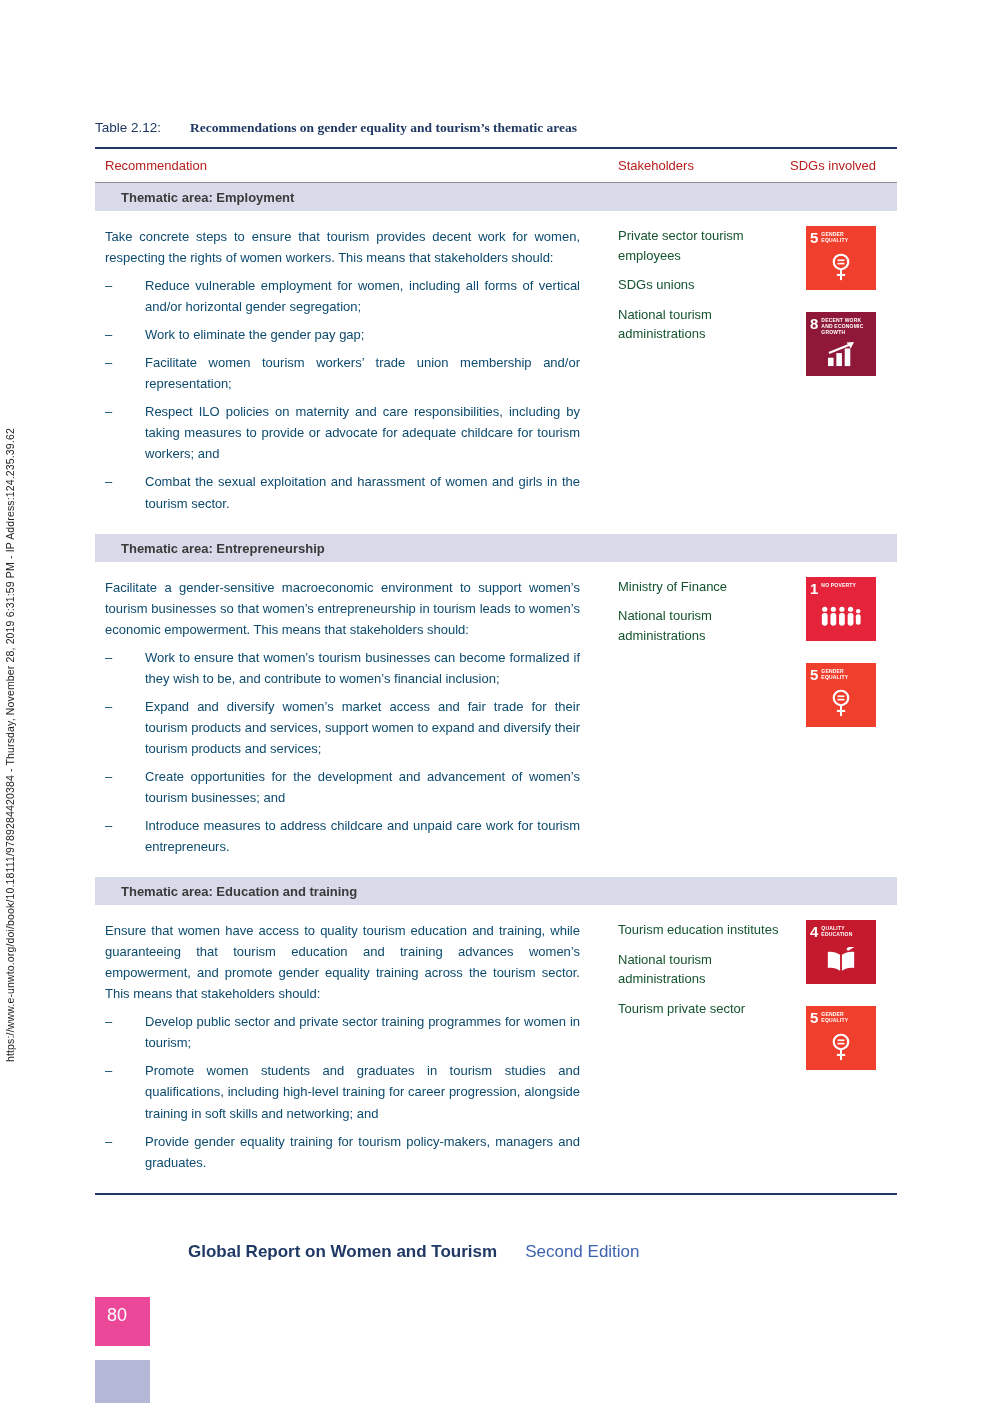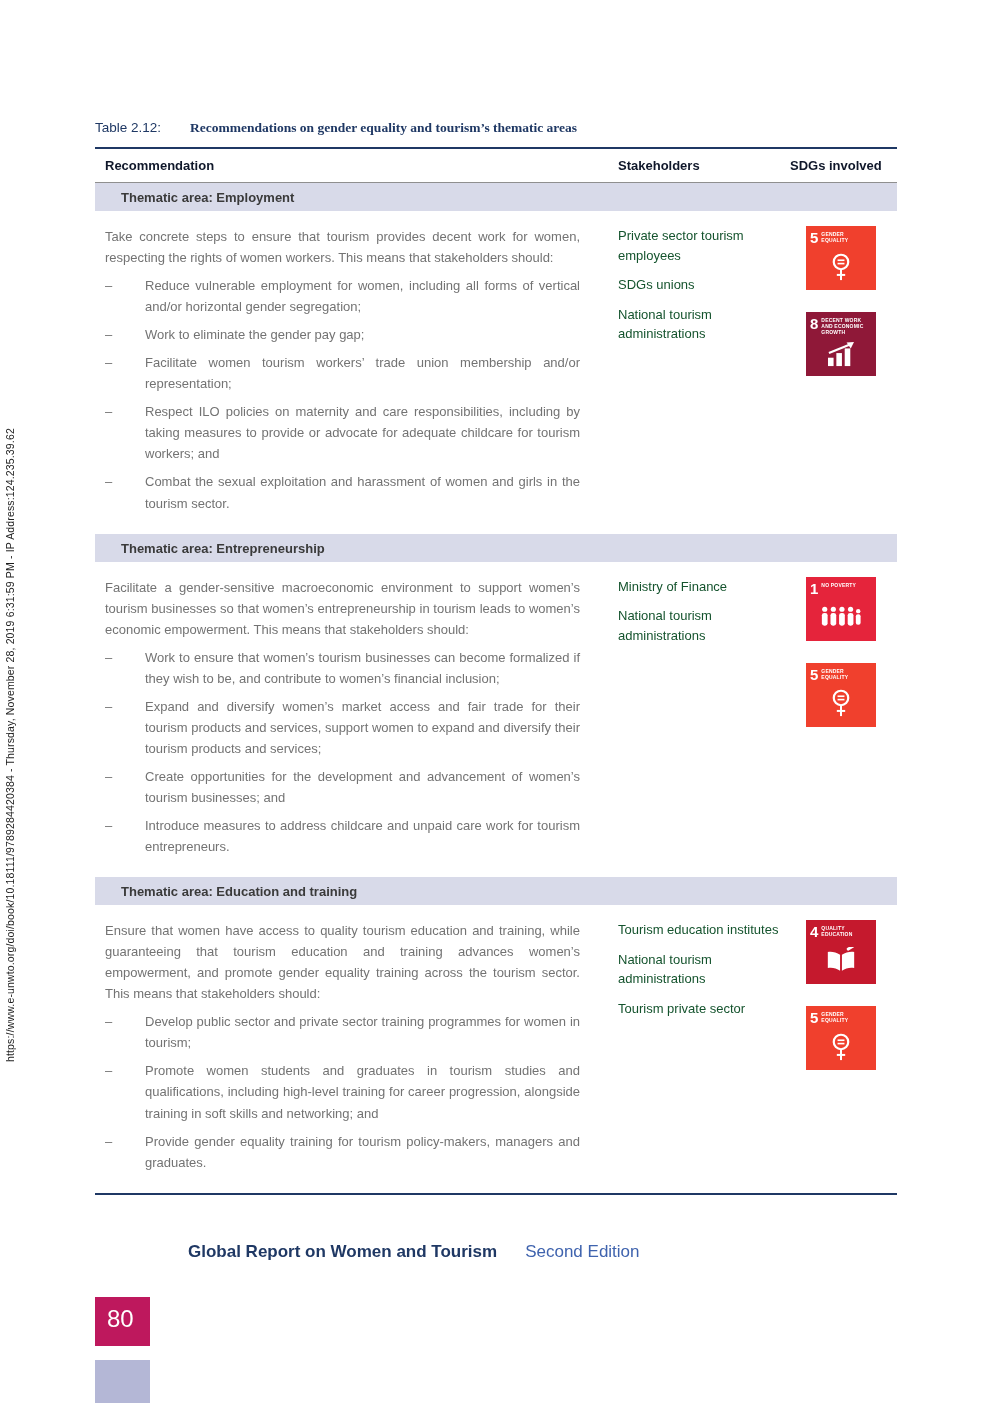--- a/index.html
+++ b/index.html
@@ -21,30 +21,30 @@
   .table-title { font-size:13.5px; color:#1f3864; margin-bottom:11px; line-height:16px; }
   .t-label { display:inline-block; width:95px; }
   .t-title { font-weight:bold;font-family:Liberation Serif, serif; }
 
   .tbl { border-bottom:2px solid #1f3864; }
   .tbl-head {
     display:grid; grid-template-columns:513px 172px 117px;
     border-top:2px solid #1f3864; border-bottom:1px solid #8f8f8f;
     padding:9px 0;
   }
-  .th { font-size:13px; font-weight:bold; color:#0f172a; padding-left:10px; }
+  .th { font-size:13px; font-weight:normal; color:#b91c1c; padding-left:10px; }
 
   .section-band {
     background:#d8dae9; color:#3a3a3a; font-weight:bold; font-size:13px;
     padding:7px 26px 6px;
   }
 
   .row { display:grid; grid-template-columns:513px 172px 117px; padding:15px 0 20px; }
 
-  .cell-rec { padding-left:10px; padding-right:28px; font-size:13px; line-height:1.62; color:#737373; }
+  .cell-rec { padding-left:10px; padding-right:28px; font-size:13px; line-height:1.62; color:#0c4a6e; }
   .intro { margin:0 0 4px; text-align:justify; }
   .bullet { display:grid; grid-template-columns:40px 1fr; margin-top:7px; }
   .dash { line-height:1.62; }
   .bullet-text { text-align:justify; }
 
   .cell-st { padding-left:10px; font-size:13px; line-height:1.5; color:#14532d; }
   .st-item { margin:0 0 10px; }
 
   .cell-sdg { padding-left:26px; display:flex; flex-direction:column; gap:22px; align-items:flex-start; }
   .sdg-tile {
@@ -52,21 +52,21 @@
     color:#ffffff; display:flex; flex-direction:column;
   }
   .sdg-top { display:flex; gap:3px; align-items:flex-start; }
   .sdg-num { font-size:15px; font-weight:bold; line-height:1; }
   .sdg-title { font-size:5px; font-weight:bold; line-height:1.2; text-transform:uppercase; margin-top:1px; letter-spacing:0.2px; }
   .sdg-icon { flex:1; display:flex; align-items:center; justify-content:center; }
 
   
   .page-num-box {
     position:absolute; left:95px; top:1297px; width:55px; height:49px;
-    background:#be185d; color:#ffffff; font-size:24px;
+    background:#ec4899; color:#ffffff; font-size:18px;
     box-sizing:border-box; padding:8px 0 0 12px;
   }
   .footer-line { position:absolute; left:188px; top:1242px; font-size:17px; }
   .book-title { font-weight:bold; color:#1f3864; }
   .edition { color:#3f63ae; margin-left:28px; }
   .bottom-band { position:absolute; left:95px; top:1360px; width:55px; height:43px; background:#b4b7d6; }
 </style>
 </head>
 <body>
 

